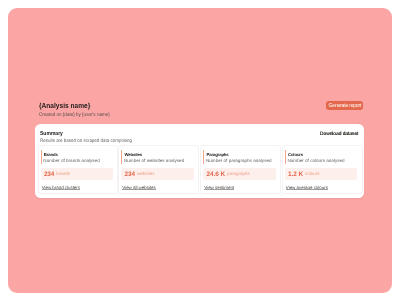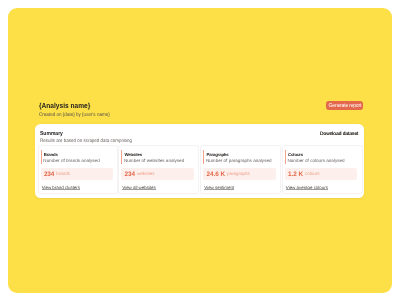--- a/index.html
+++ b/index.html
@@ -8,21 +8,21 @@
     background: #ffffff;
     font-family: "Liberation Sans", sans-serif;
     -webkit-font-smoothing: antialiased;
     text-rendering: geometricPrecision;
   }
   .page {
     position: absolute;
     filter: brightness(1);
     left: 8px; top: 8px;
     width: 384px; height: 285px;
-    background: #fde047;
+    background: #fca5a5;
     border-radius: 9px;
   }
 
   
   .title {
     position: absolute; left: 31px; top: 93.05px;
     font-size: 7.4px; font-weight: 700; color: #23201e;
     letter-spacing: 0;
     transform: scaleX(0.8909); transform-origin: left top;
     line-height: 9px; white-space: nowrap;

